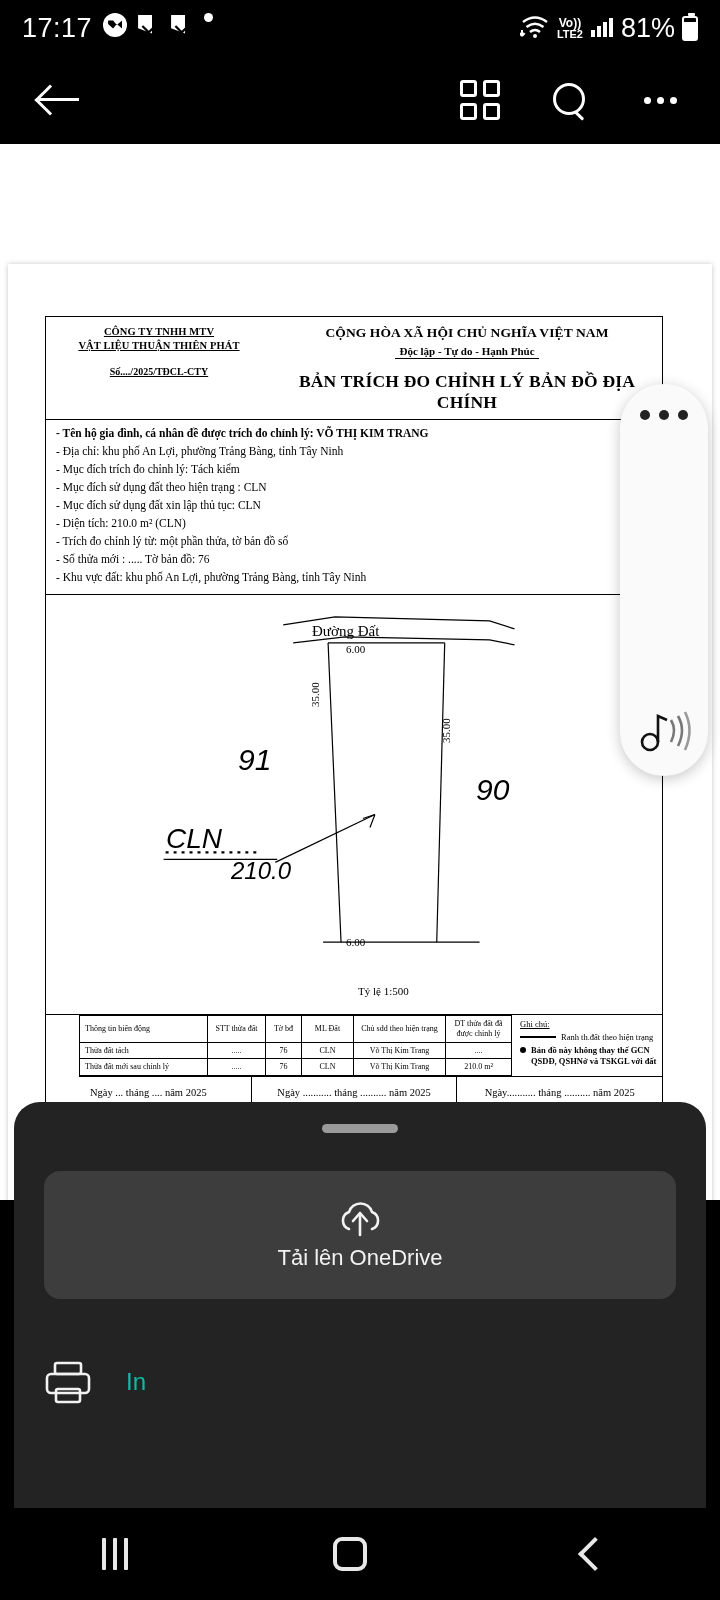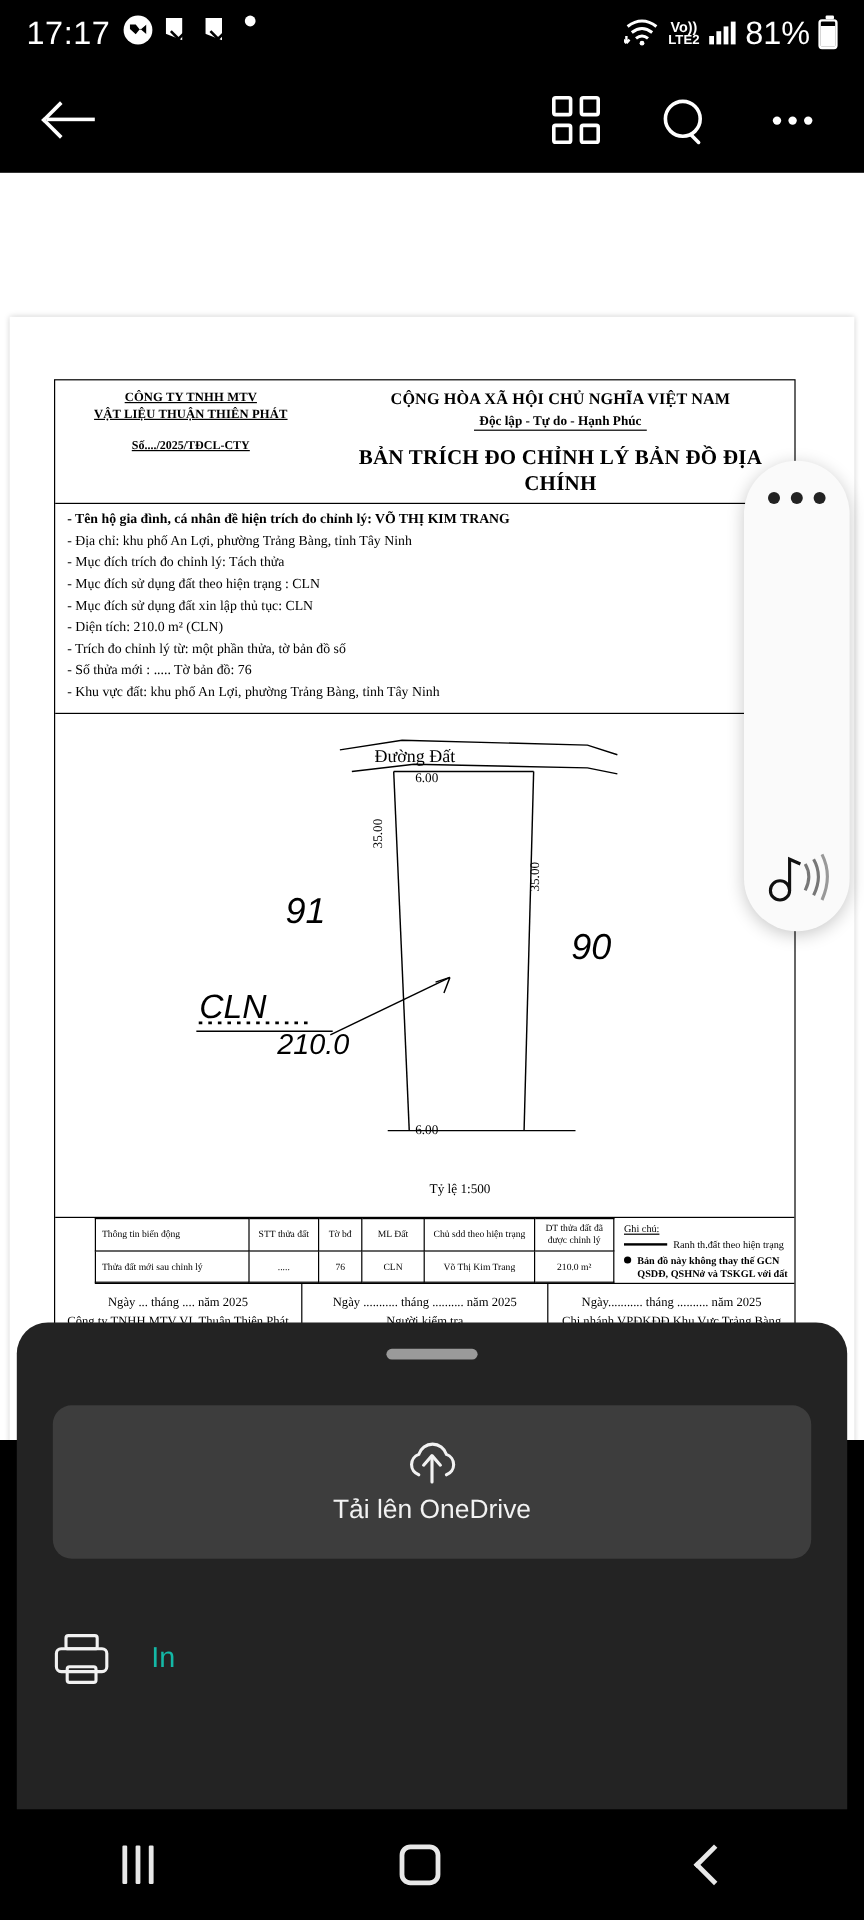--- a/index.html
+++ b/index.html
@@ -279,23 +279,23 @@
           <div class="doc-number">Số..../2025/TĐCL-CTY</div>
         </div>
         <div class="doc-head-right">
           <div class="nation">CỘNG HÒA XÃ HỘI CHỦ NGHĨA VIỆT NAM</div>
           <div class="motto">Độc lập - Tự do - Hạnh Phúc</div>
           <div class="doc-title">BẢN TRÍCH ĐO CHỈNH LÝ BẢN ĐỒ ĐỊA CHÍNH</div>
         </div>
       </div>
 
       <div class="doc-info">
-        <p class="bold">- Tên hộ gia đình, cá nhân đề hiện trích đo chỉnh lý:  VÕ THỊ KIM TRANG</p>
+        <p class="bold">- Tên hộ gia đình, cá nhân đề được trích đo chỉnh lý:  VÕ THỊ KIM TRANG</p>
         <p>- Địa chỉ: khu phố An Lợi, phường Trảng Bàng, tỉnh Tây Ninh</p>
-        <p>- Mục đích trích đo chỉnh lý: Tách thửa</p>
+        <p>- Mục đích trích đo chỉnh lý: Tách kiểm</p>
         <p>- Mục đích sử dụng đất theo hiện trạng : CLN</p>
         <p>- Mục đích sử dụng đất xin lập thủ tục:  CLN</p>
         <p>- Diện tích: 210.0 m² (CLN)</p>
         <p>- Trích đo chỉnh lý từ:  một phần thửa, tờ bản đồ số</p>
         <p>- Số thửa mới :      .....     Tờ bản đồ:  76</p>
         <p>- Khu vực đất: khu phố An Lợi, phường Trảng Bàng, tỉnh Tây Ninh</p>
       </div>
 
       <div class="map-area">
         <svg class="map-svg" viewBox="0 0 618 420" preserveAspectRatio="none">
@@ -336,20 +336,28 @@
             <tr>
               <th class="lft" style="width:128px">Thông tin biến động</th>
               <th style="width:58px">STT thửa đất</th>
               <th style="width:36px">Tờ bđ</th>
               <th style="width:52px">ML Đất</th>
               <th style="width:92px">Chủ sdd theo hiện trạng</th>
               <th>DT thửa đất đã được chỉnh lý</th>
             </tr>
           </thead>
           <tbody>
+            <tr>
+              <td class="lft">Thửa đất tách</td>
+              <td>.....</td>
+              <td>76</td>
+              <td>CLN</td>
+              <td>Võ Thị Kim Trang</td>
+              <td>....</td>
+            </tr>
             <tr>
               <td class="lft">Thửa đất mới sau chỉnh lý</td>
               <td>.....</td>
               <td>76</td>
               <td>CLN</td>
               <td>Võ Thị Kim Trang</td>
               <td>210.0 m²</td>
             </tr>
           </tbody>
         </table>

